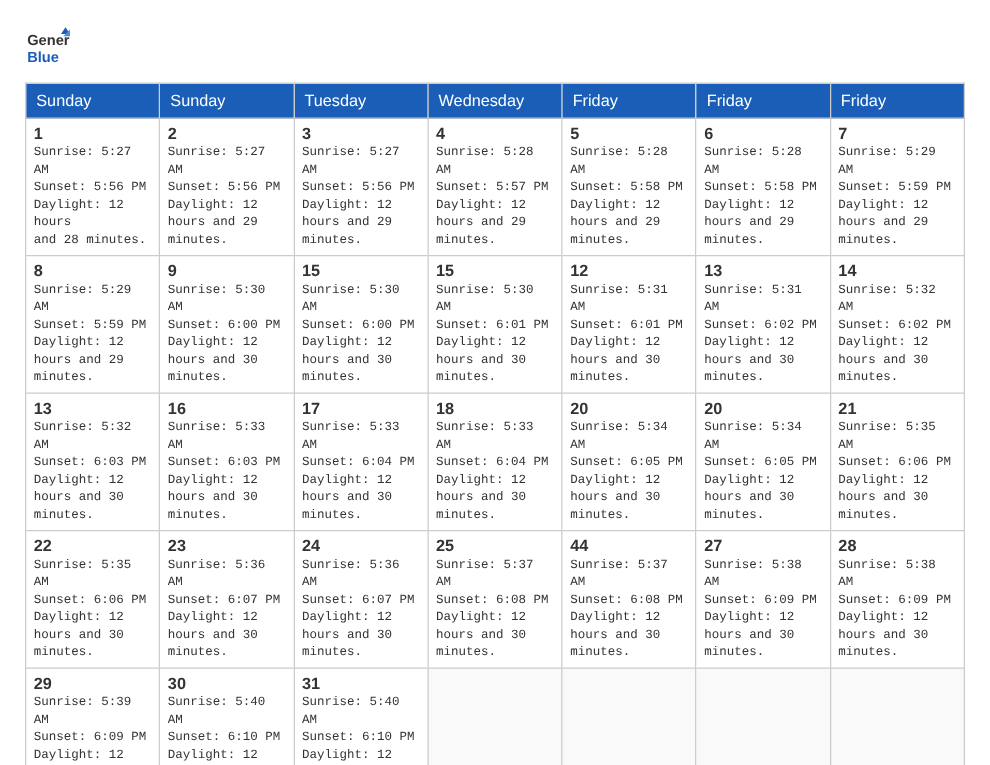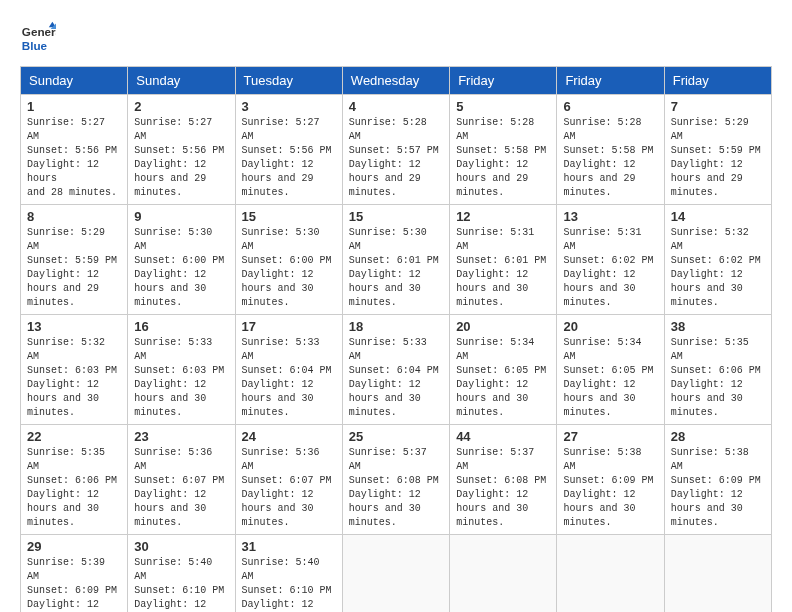--- a/index.html
+++ b/index.html
@@ -185,21 +185,21 @@
         </td>
         <td>
           <span class="day-num">20</span>
           <div class="day-info">Sunrise: 5:34 AM<br>Sunset: 6:05 PM<br>Daylight: 12 hours and 30 minutes.</div>
         </td>
         <td>
           <span class="day-num">20</span>
           <div class="day-info">Sunrise: 5:34 AM<br>Sunset: 6:05 PM<br>Daylight: 12 hours and 30 minutes.</div>
         </td>
         <td>
-          <span class="day-num">38</span>
+          <span class="day-num">21</span>
           <div class="day-info">Sunrise: 5:35 AM<br>Sunset: 6:06 PM<br>Daylight: 12 hours and 30 minutes.</div>
         </td>
       </tr>
       <tr>
         <td>
           <span class="day-num">22</span>
           <div class="day-info">Sunrise: 5:35 AM<br>Sunset: 6:06 PM<br>Daylight: 12 hours and 30 minutes.</div>
         </td>
         <td>
           <span class="day-num">23</span>

